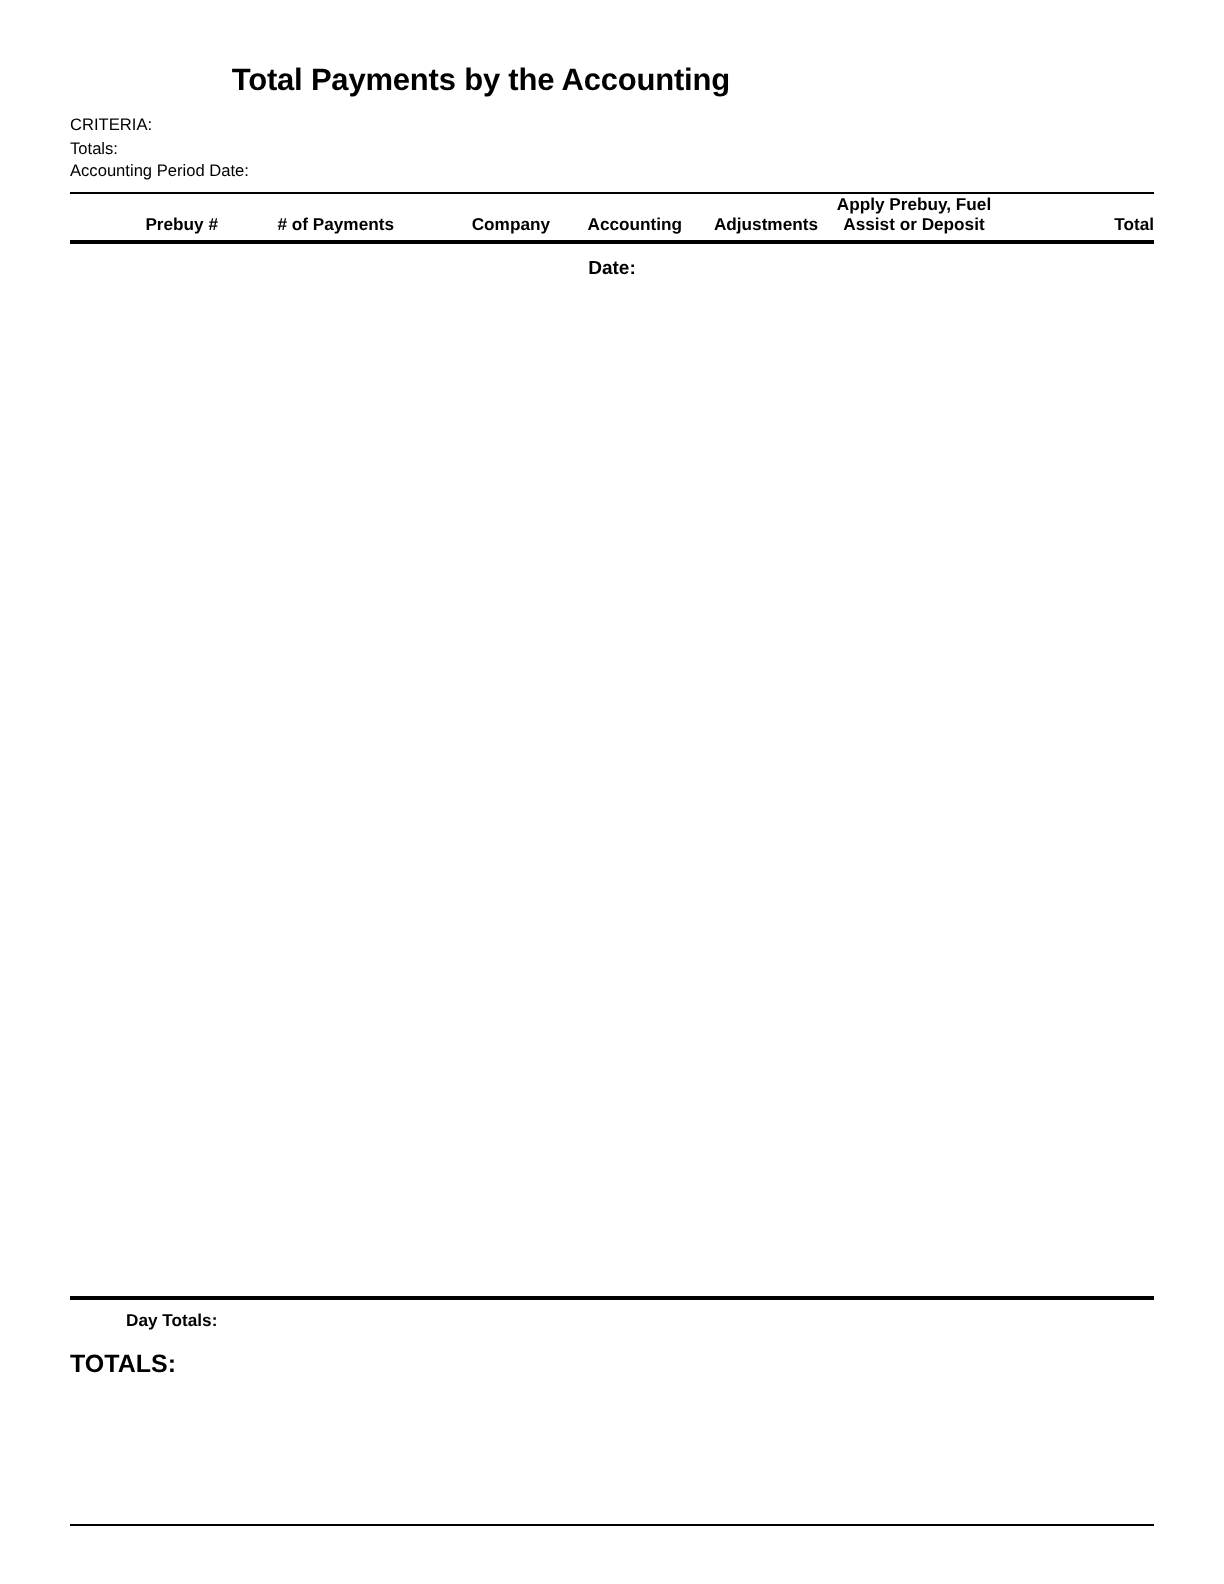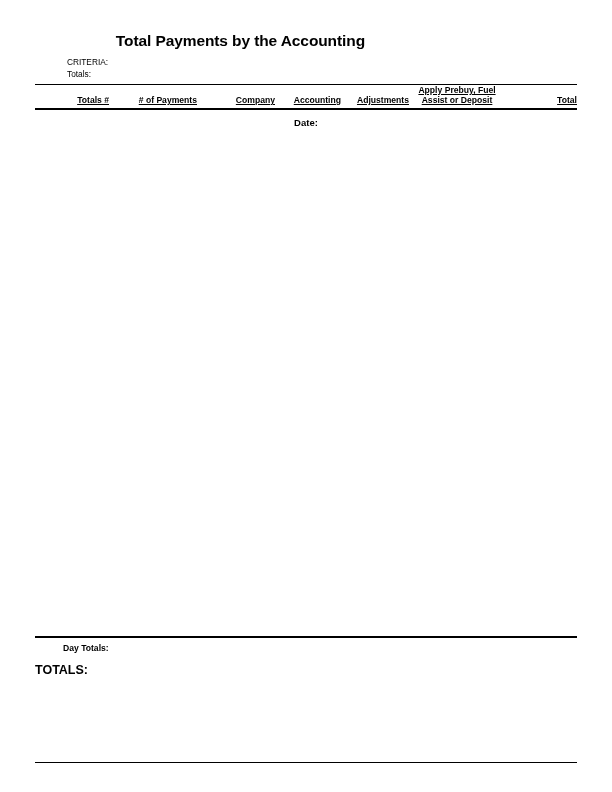--- a/index.html
+++ b/index.html
@@ -42,41 +42,39 @@
     display: block;
     text-align: right;
   }
 
   
   .criteria {
     margin-top: 6px;
     font-size: 8.3px;
     line-height: 11.5px;
     font-weight: normal;
-    margin-left: 32px;
   }
   .criteria div {
     white-space: nowrap;
   }
 
   
   .tbl {
     width: 542px;
     border-collapse: collapse;
     margin-top: 4px;
     table-layout: fixed;
   }
   .tbl th {
     font-size: 8.6px;
     font-weight: bold;
     padding: 0 0 3px 0;
     vertical-align: bottom;
     text-align: right;
     white-space: normal;
-    text-decoration: underline;
   }
   .hdr-rule-top {
     border-top: 1.2px solid #000;
   }
   .hdr-rule-bottom {
     border-bottom: 2.2px solid #000;
   }
   .col-batch   { width: 74px; }
   .col-num     { width: 88px; }
   .col-pay     { width: 78px; }
@@ -131,35 +129,36 @@
 <div class="page">
   <div class="content">
 
     <h1 class="title">
       <span class="title-line">Total Payments by the Accounting</span>
     </h1>
 
     <div class="criteria">
       <div>CRITERIA:</div>
       <div>Totals:</div>
+      <div>Accounting Period Date:</div>
     </div>
 
     <table class="tbl">
       <colgroup>
         <col class="col-batch">
         <col class="col-num">
         <col class="col-pay">
         <col class="col-disc">
         <col class="col-adj">
         <col class="col-apply">
         <col class="col-total">
       </colgroup>
       <thead>
         <tr class="hdr-rule-top hdr-rule-bottom">
-          <th class="hdr-rule-top hdr-rule-bottom">Totals #</th>
+          <th class="hdr-rule-top hdr-rule-bottom">Prebuy #</th>
           <th class="hdr-rule-top hdr-rule-bottom"># of Payments</th>
           <th class="hdr-rule-top hdr-rule-bottom">Company</th>
           <th class="hdr-rule-top hdr-rule-bottom">Accounting</th>
           <th class="hdr-rule-top hdr-rule-bottom">Adjustments</th>
           <th class="col-apply hdr-rule-top hdr-rule-bottom">
             <span class="apply-wrap">Apply Prebuy, Fuel</span>
             <span class="apply-wrap">Assist or Deposit</span>
           </th>
           <th class="hdr-rule-top hdr-rule-bottom">Total</th>
         </tr>

